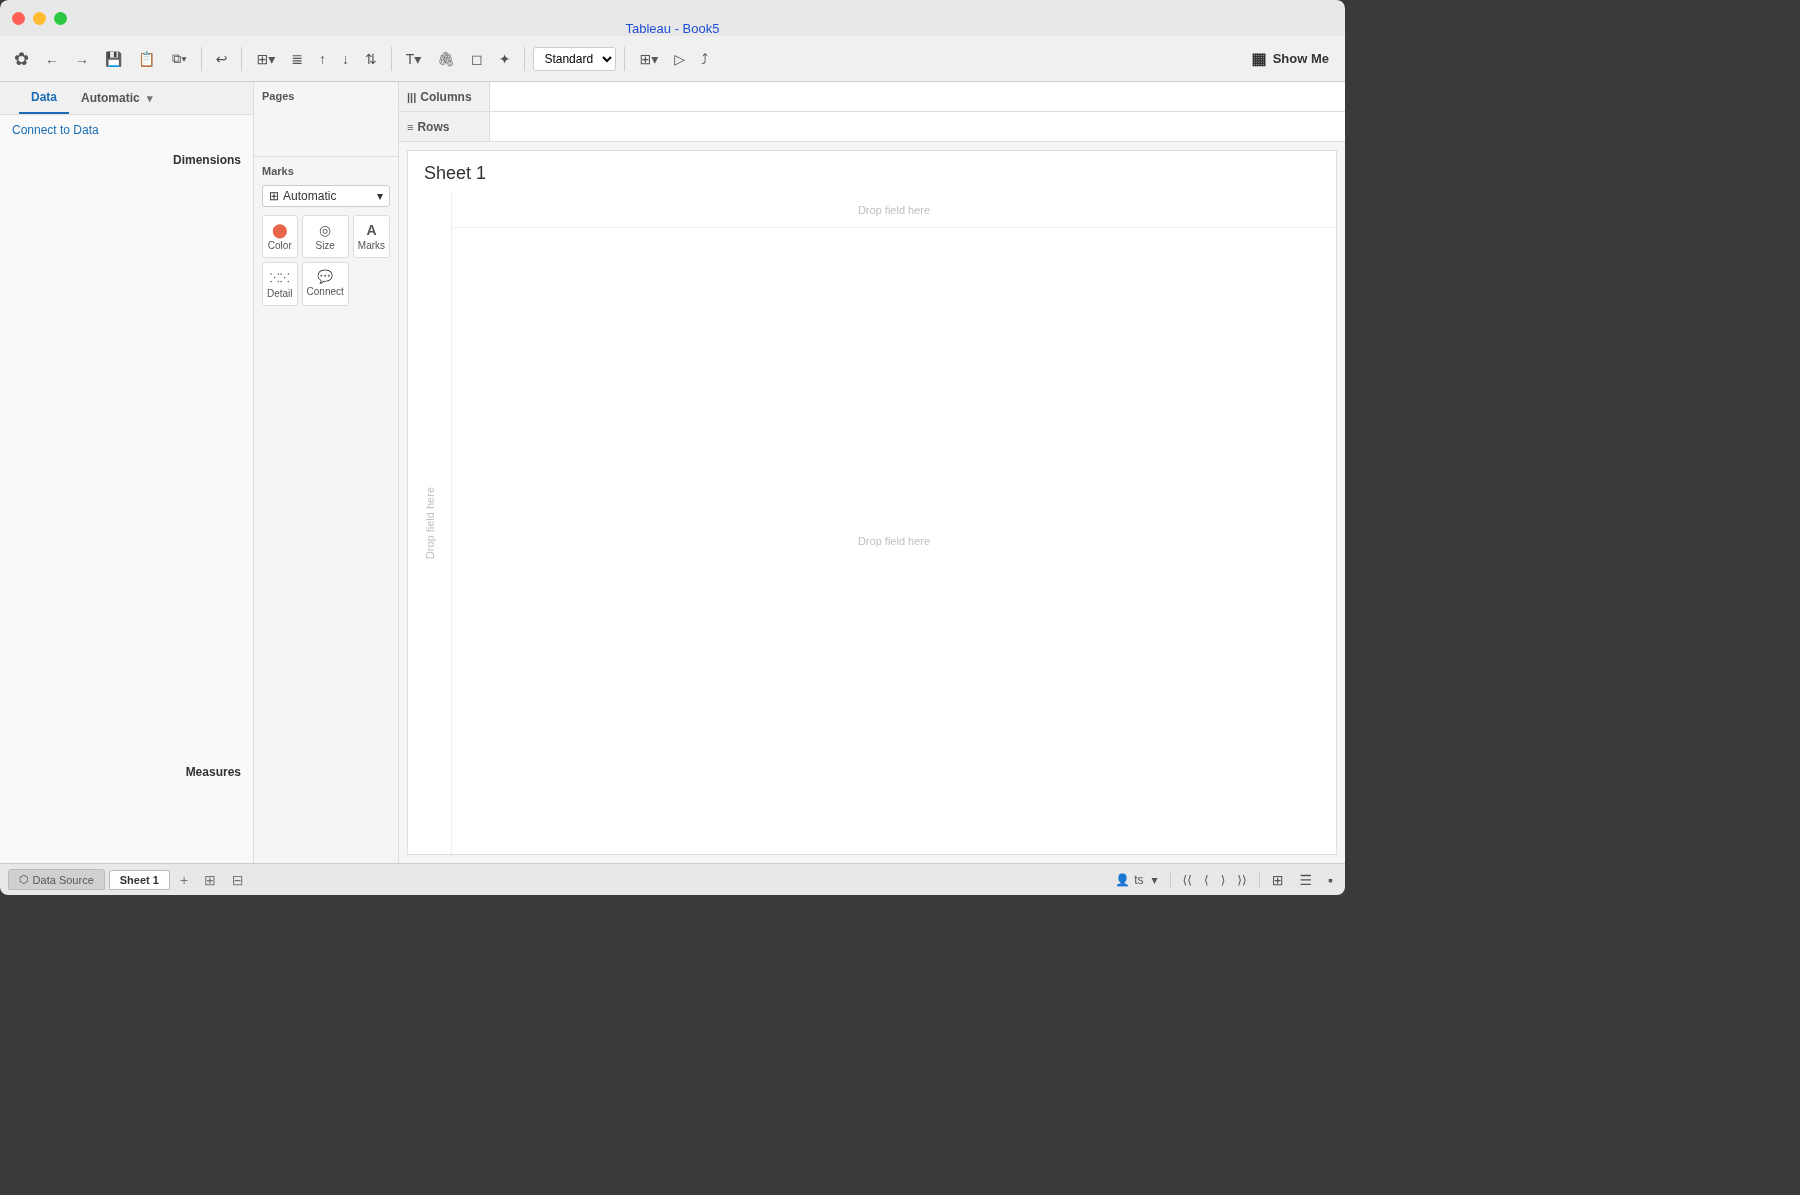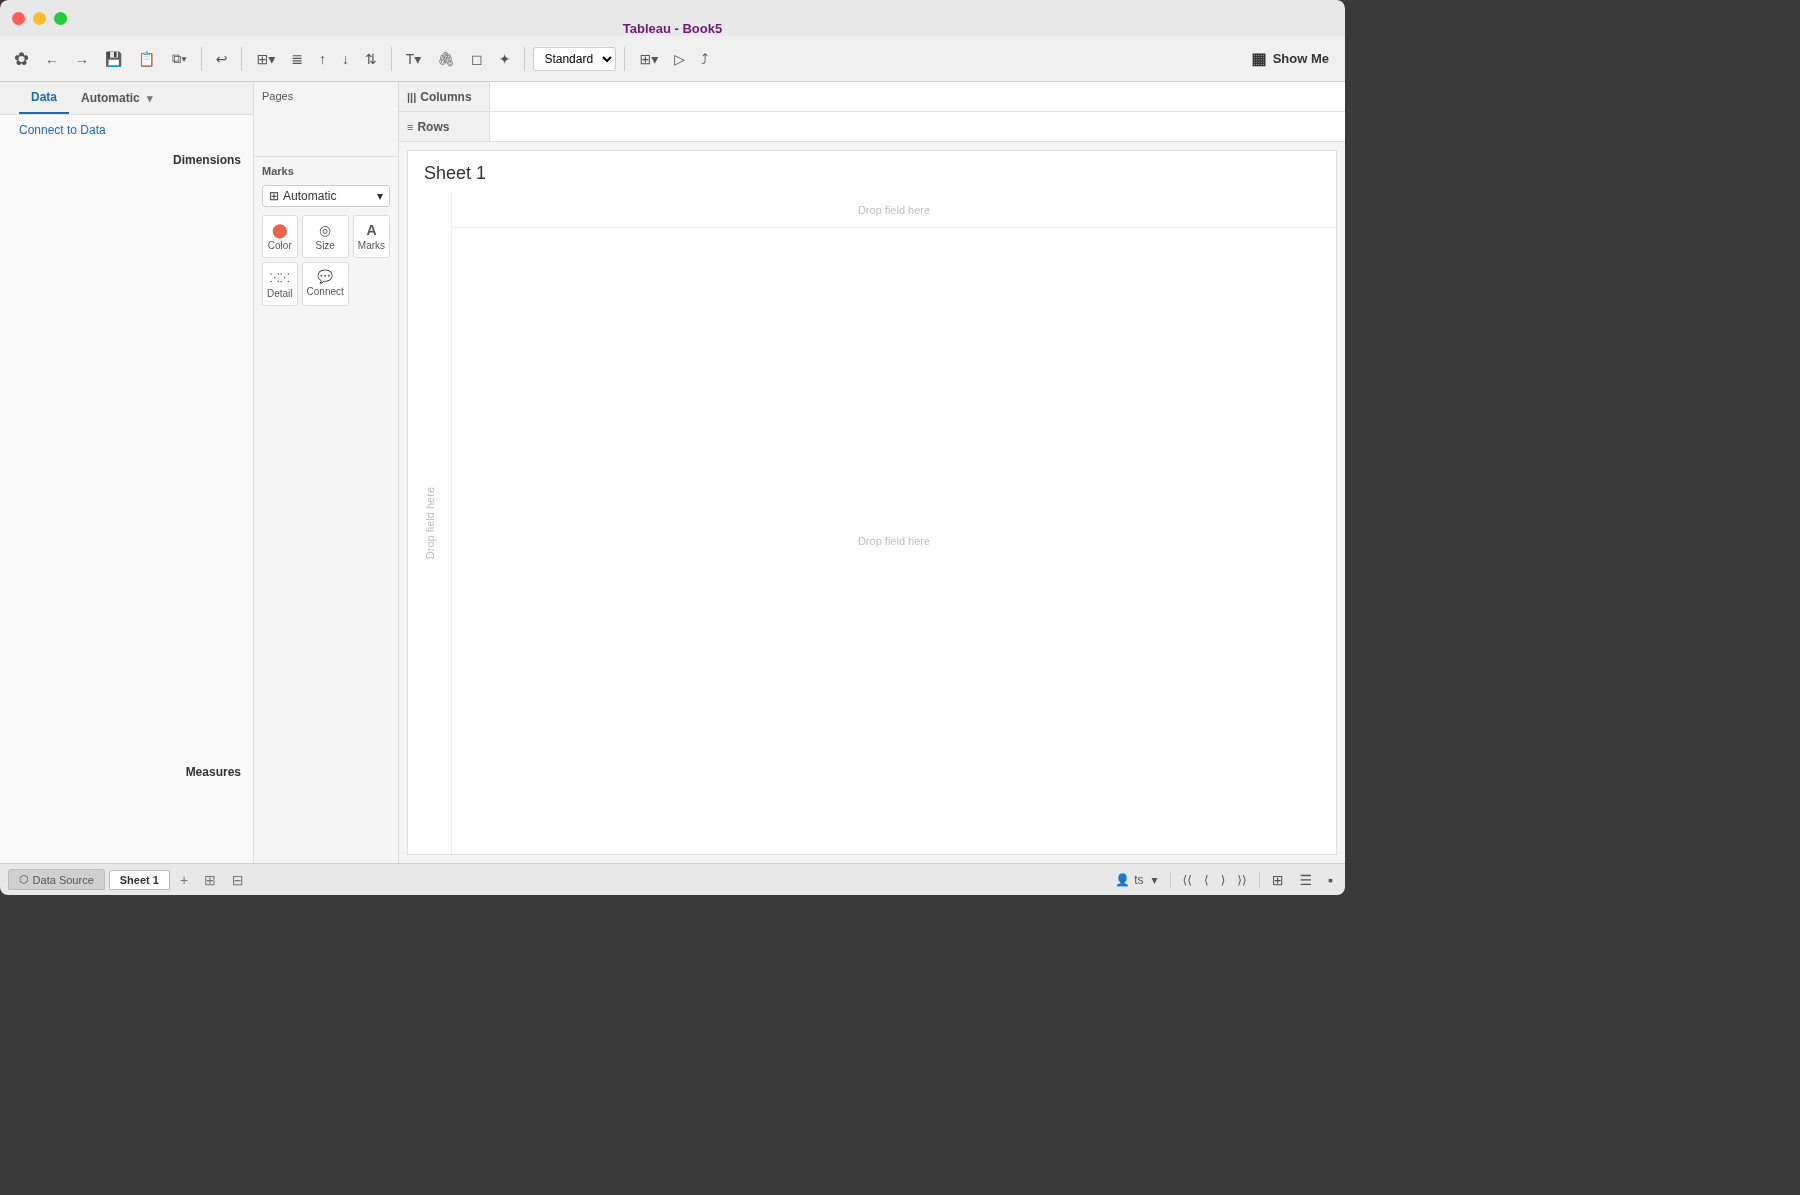--- a/index.html
+++ b/index.html
@@ -36,22 +36,22 @@
       width: 13px; height: 13px;
       border-radius: 50%;
       border: none;
       cursor: pointer;
     }
     .tb-close { background: #ff5f57; }
     .tb-min { background: #febc2e; }
     .tb-max { background: #28c840; }
     .title-bar-title {
       font-size: 13px;
-      color: #701a75;
-      font-weight: 700;
+      color: #1d4ed8;
+      font-weight: 400;
       margin-top: 20px;
     }
     
     .toolbar {
       background: #f0f0f0;
       height: 46px;
       display: flex;
       align-items: center;
       padding: 0 8px;
       border-bottom: 1px solid #ccc;
@@ -128,21 +128,21 @@
     }
     .panel-tab.active {
       color: #1a6db5;
       border-bottom: 2px solid #1a6db5;
       margin-left: 19px;
     }
     .connect-link {
       color: #1a6db5;
       text-decoration: none;
       font-size: 12px;
-      padding: 8px 19px;
+      padding: 8px 12px;
       display: block;
       cursor: pointer;
     }
     .section-header {
       font-size: 12px;
       font-weight: 700;
       color: #333;
       padding: 8px 12px 4px;
       text-align: right;
     }
@@ -154,21 +154,21 @@
       display: flex;
       flex-direction: column;
       flex-shrink: 0;
     }
     .center-section {
       border-bottom: 1px solid #ddd;
       padding: 8px;
     }
     .center-section-title {
       font-size: 11px;
-      font-weight: 400;
+      font-weight: 700;
       color: #555;
       margin-bottom: 6px;
     }
     .section-drop-zone {
       min-height: 40px;
       border: 1px dashed transparent;
     }
     
     .marks-section {
       padding: 8px;

